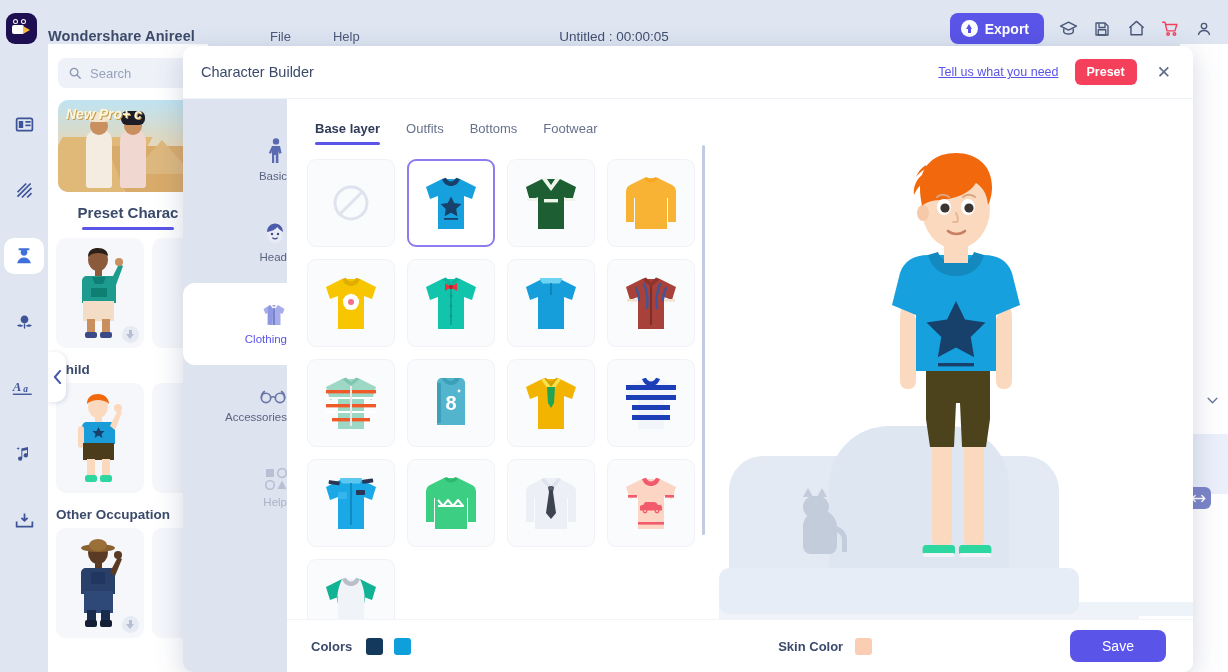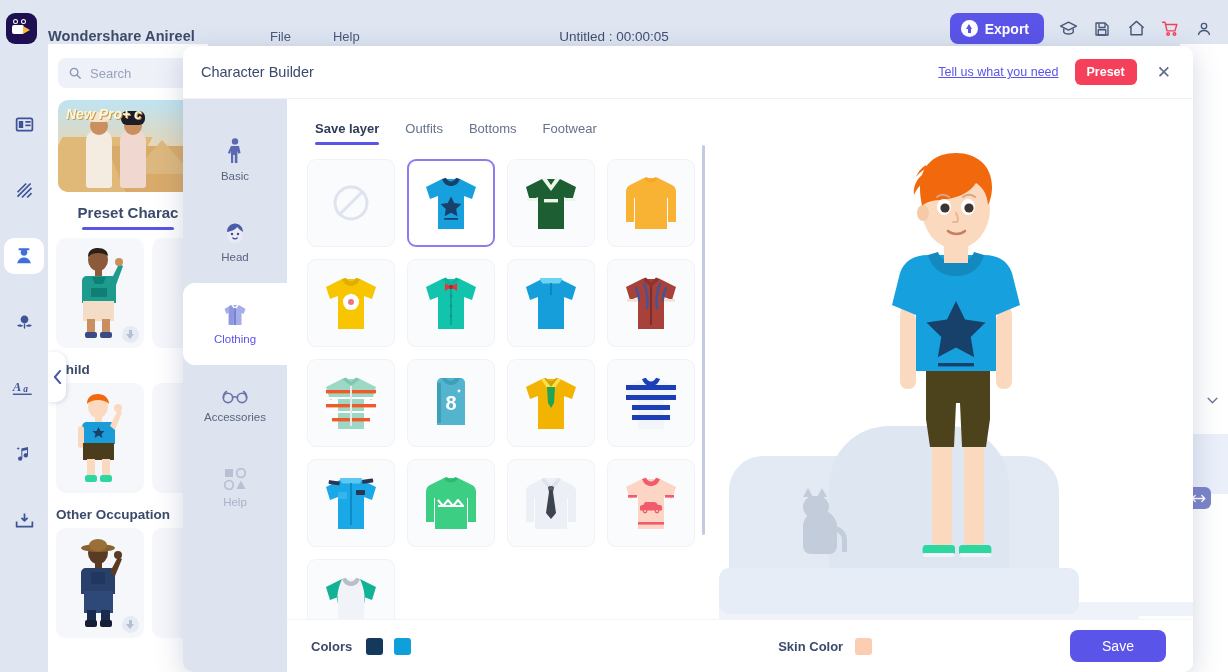--- a/index.html
+++ b/index.html
@@ -146,21 +146,21 @@
     border-radius:6px;padding:6px 12px;cursor:pointer;
   }
   .close-x{font-size:17px;color:#5f6c8a;cursor:pointer;line-height:1;padding:2px 4px;}
 
   .modal-body{ display:flex;height:573px; }
 
   .side{
     width:104px;background:#dde4f0;padding-top:20px;flex:none;display:flex;flex-direction:column;
   }
   .side-item{
-    height:82px;display:flex;flex-direction:column;align-items:center;justify-content:center;gap:6px;
+    height:82px;display:flex;flex-direction:column;align-items:flex-end;justify-content:center;gap:6px;
     cursor:pointer;color:#5a6480;font-size:11.5px;position:relative;
   }
   .side-item.active{ background:#fff;border-radius:12px 0 0 12px;color:#5a54e8;}
   .side-item.disabled{ color:#aab3c7;cursor:default;}
   .side-item svg{display:block;}
 
   .content{ flex:1;display:flex;flex-direction:column;background:#fff;}
   .tabs{ display:flex;gap:26px;padding:22px 0 0 28px;}
   .tab{ font-size:13px;color:#66718c;cursor:pointer;padding-bottom:9px;position:relative;}
   .tab.active{ color:#2f3b58;font-weight:bold;}
@@ -481,21 +481,21 @@
           <circle cx="17" cy="5" r="4.3" fill="none" stroke="#b9c0d3" stroke-width="1.7"></circle>
           <circle cx="5" cy="17" r="4.3" fill="none" stroke="#b9c0d3" stroke-width="1.7"></circle>
           <path d="M17 12.5 21.5 21h-9z" fill="#b9c0d3"></path>
         </svg>
         <span>Help</span>
       </div>
     </div>
 
     <div class="content">
       <div class="tabs">
-        <div class="tab active">Save layer</div>
+        <div class="tab active">Base layer</div>
         <div class="tab">Outfits</div>
         <div class="tab">Bottoms</div>
         <div class="tab">Footwear</div>
       </div>
 
       <div class="inner">
 
         <div class="gridwrap">
           <div class="grid">
 

